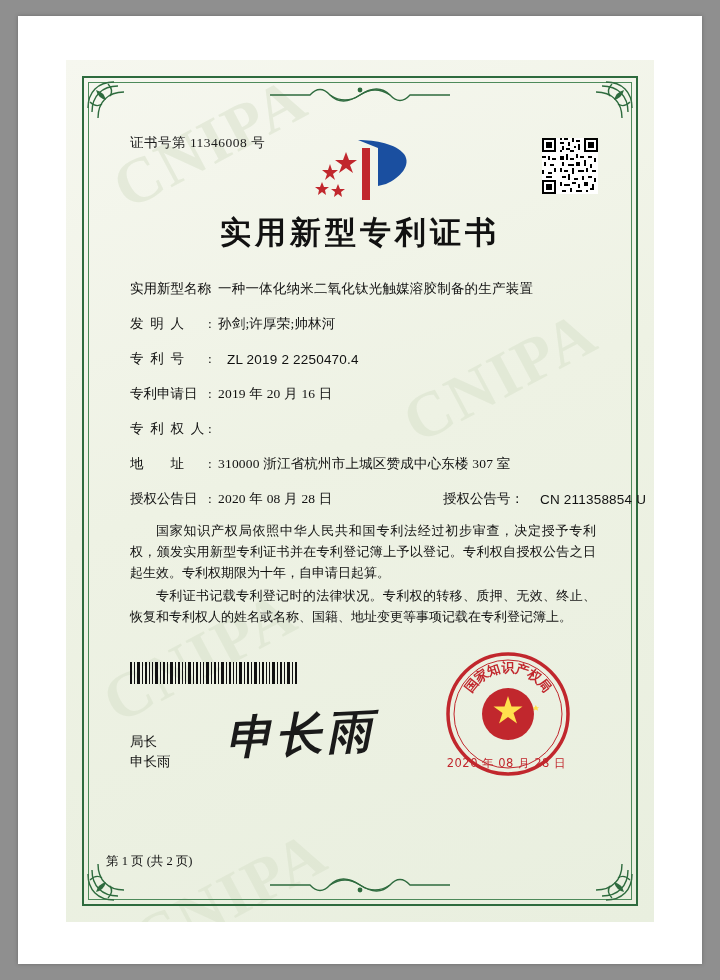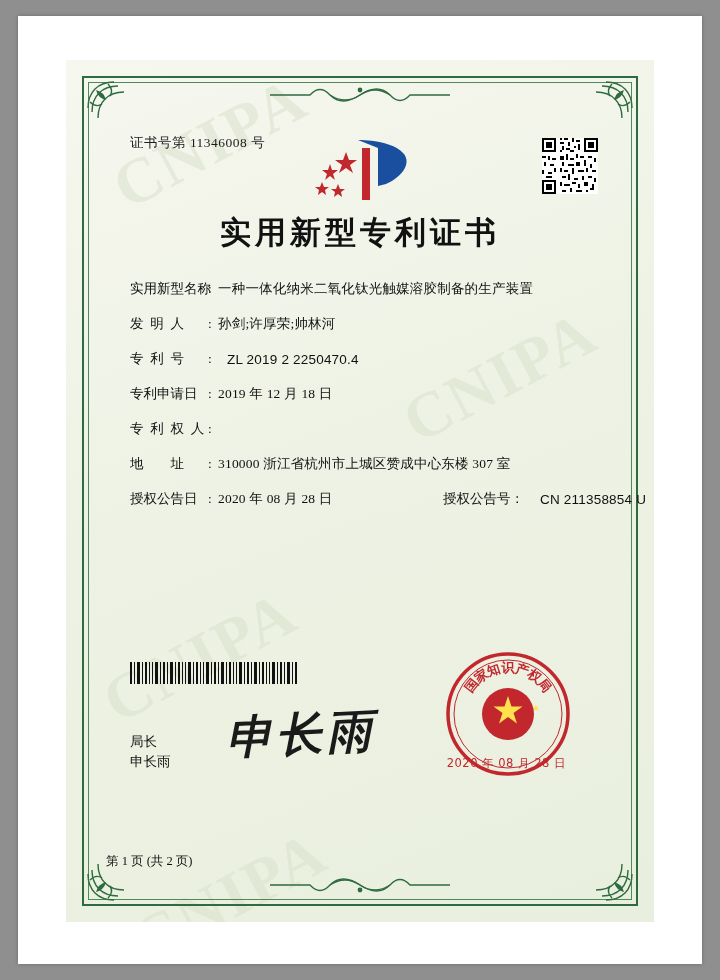--- a/index.html
+++ b/index.html
@@ -459,40 +459,44 @@
             <span class="field-value">孙剑;许厚荣;帅林河</span>
           </div>
           <div class="field-row">
             <span class="field-label">专  利  号</span>
             <span class="field-colon">:</span>
             <span class="field-value mono">ZL 2019 2 2250470.4</span>
           </div>
           <div class="field-row">
             <span class="field-label">专利申请日</span>
             <span class="field-colon">:</span>
-            <span class="field-value">2019 年 12 月 18 日</span>
+            <span class="field-value">2019 年 20 月 16 日</span>
           </div>
           <div class="field-row">
             <span class="field-label">专  利  权  人</span>
             <span class="field-colon">:</span>
           </div>
           <div class="field-row">
             <span class="field-label">地        址</span>
             <span class="field-colon">:</span>
             <span class="field-value">310000 浙江省杭州市上城区赞成中心东楼 307 室</span>
           </div>
           <div class="field-row field-row-split">
             <span class="field-label">授权公告日</span>
             <span class="field-colon">:</span>
             <span class="field-value">2020 年 08 月 28 日</span>
             <span class="field-label2">授权公告号：</span>
             <span class="field-value mono">CN 211358854 U</span>
           </div>
         </div>
 
+        <div class="para">
+          <p>国家知识产权局依照中华人民共和国专利法经过初步审查，决定授予专利权，颁发实用新型专利证书并在专利登记簿上予以登记。专利权自授权公告之日起生效。专利权期限为十年，自申请日起算。</p>
+          <p>专利证书记载专利登记时的法律状况。专利权的转移、质押、无效、终止、恢复和专利权人的姓名或名称、国籍、地址变更等事项记载在专利登记簿上。</p>
+        </div>
 
         <div class="barcode">
           <svg width="170" height="22" viewBox="0 0 170 22" shape-rendering="crispEdges">
             <g fill="#111">
               <rect x="0" y="0" width="2" height="22"></rect>
                 <rect x="4" y="0" width="1" height="22"></rect>
               <rect x="7" y="0" width="3" height="22"></rect>
                 <rect x="12" y="0" width="1" height="22"></rect>
               <rect x="15" y="0" width="2" height="22"></rect>
                 <rect x="19" y="0" width="1" height="22"></rect>

